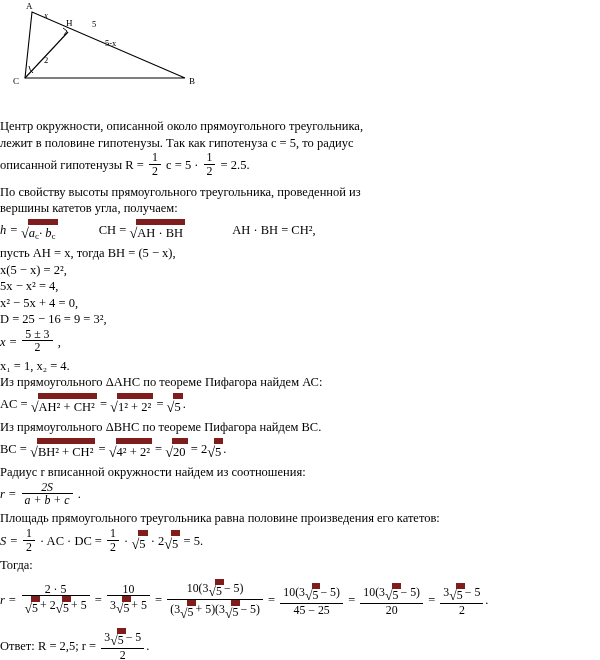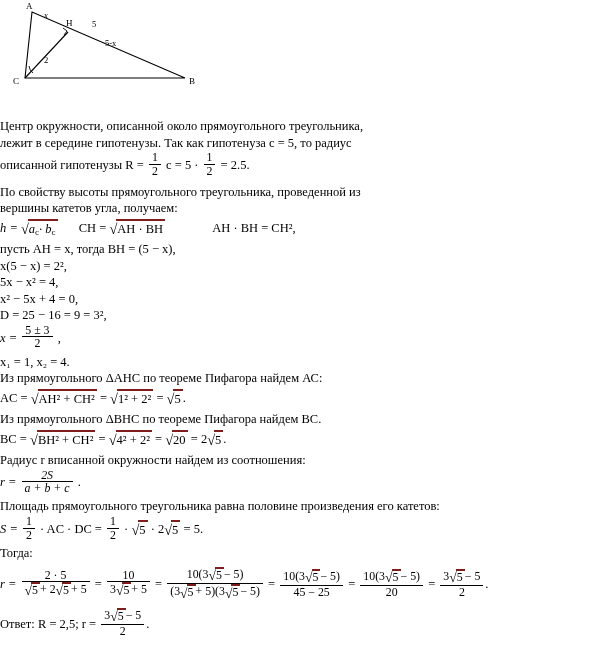--- a/index.html
+++ b/index.html
@@ -73,29 +73,29 @@
     vertical-align: middle;
     white-space: nowrap;
   }
   .rad .sign {
     display: inline-block;
     font-size: 1.15em;
     vertical-align: -0.08em;
   }
   .rad .under {
     display: inline-block;
-    border-top: 2px solid #7f1d1d;
+    border-top: 6px solid #7f1d1d;
     padding: 0 2px 0 1px;
     margin-left: -1px;
     vertical-align: 0.02em;
   }
   .tall {
     font-size: 1.25em;
   }
-  .gap-l { margin-left: 18px; }
+  .gap-l { margin-left: 38px; }
   .gap-xl { margin-left: 44px; margin-top: 8px; }
   .eqline {
     margin-top: 2px;
     margin-bottom: 2px;
   }
   .spacer3 { height: 3px; }
   .spacer5 { height: 5px; }
 </style>
 </head>
 <body>
@@ -120,21 +120,21 @@
       <text x="44" y="18" font-family="Liberation Serif, serif" font-size="8.5" font-style="italic">x</text>
       <text x="92" y="27" font-family="Liberation Serif, serif" font-size="8.5">5</text>
       <text x="105" y="46" font-family="Liberation Serif, serif" font-size="8.5">5-x</text>
       <text x="44" y="63" font-family="Liberation Serif, serif" font-size="8.5">2</text>
     </svg>
   </div>
 
   <div class="body-text">
 
     <div class="line">Центр окружности, описанной около прямоугольного треугольника,</div>
-    <div class="line">лежит в середине гипотенузы. Так как гипотенуза c = 5, то радиус</div>
+    <div class="line">лежит в половине гипотенузы. Так как гипотенуза c = 5, то радиус</div>
     <div class="line eqline">
       <span>описанной гипотенузы R =</span>
       <span class="frac">
         <span class="num">1</span>
         <span class="den">2</span>
       </span>
       <span>c = 5 ·</span>
       <span class="frac">
         <span class="num">1</span>
         <span class="den">2</span>

